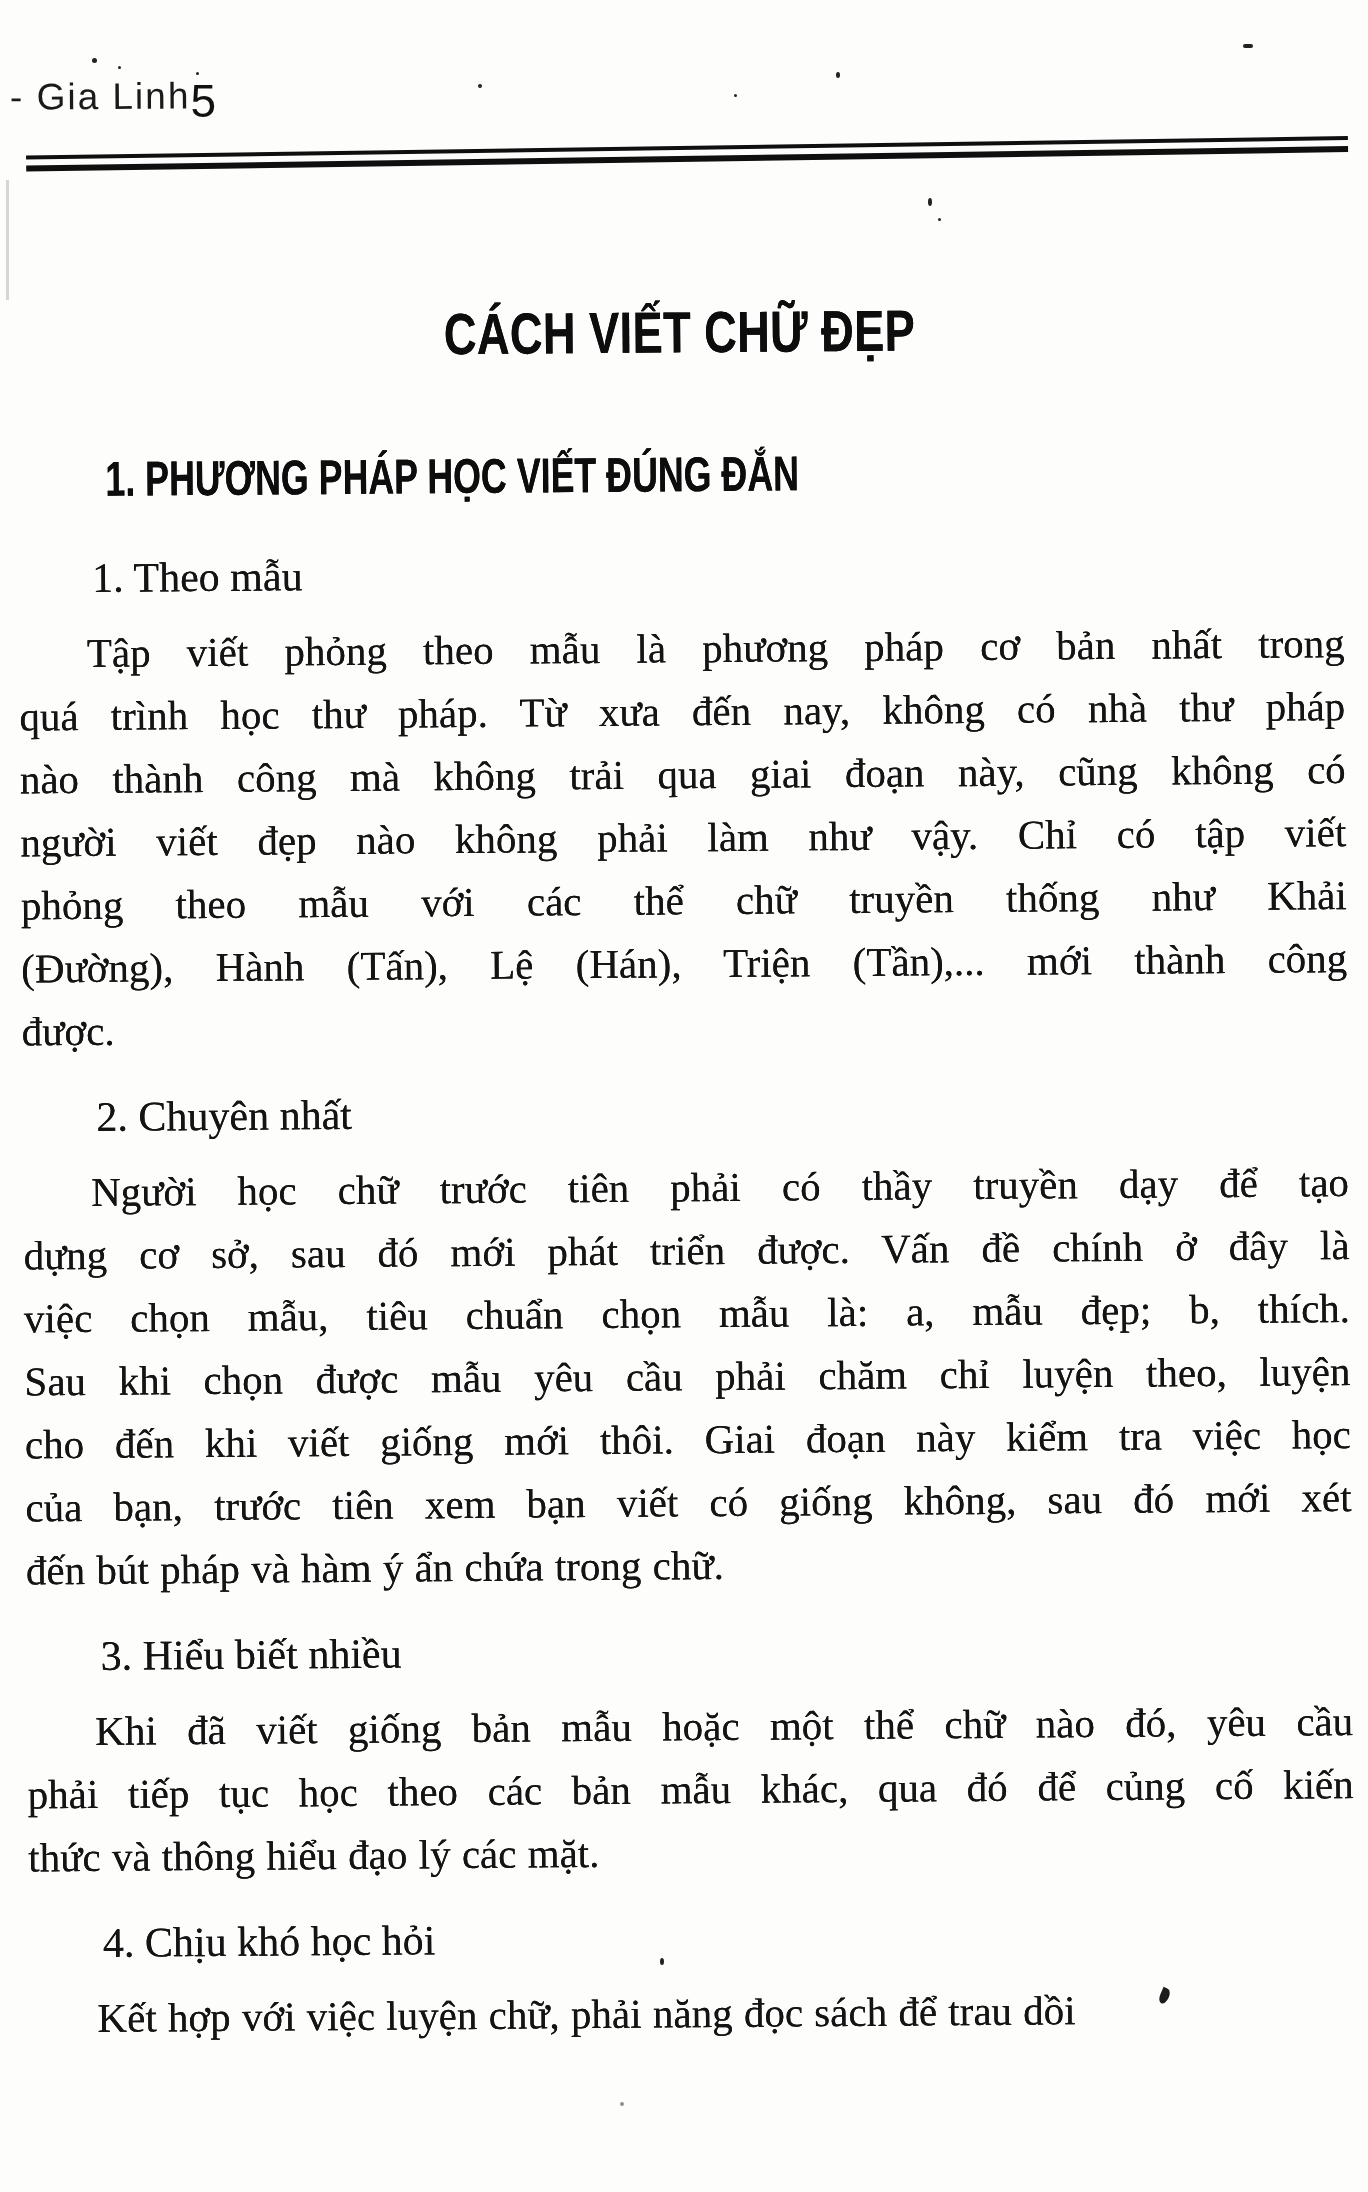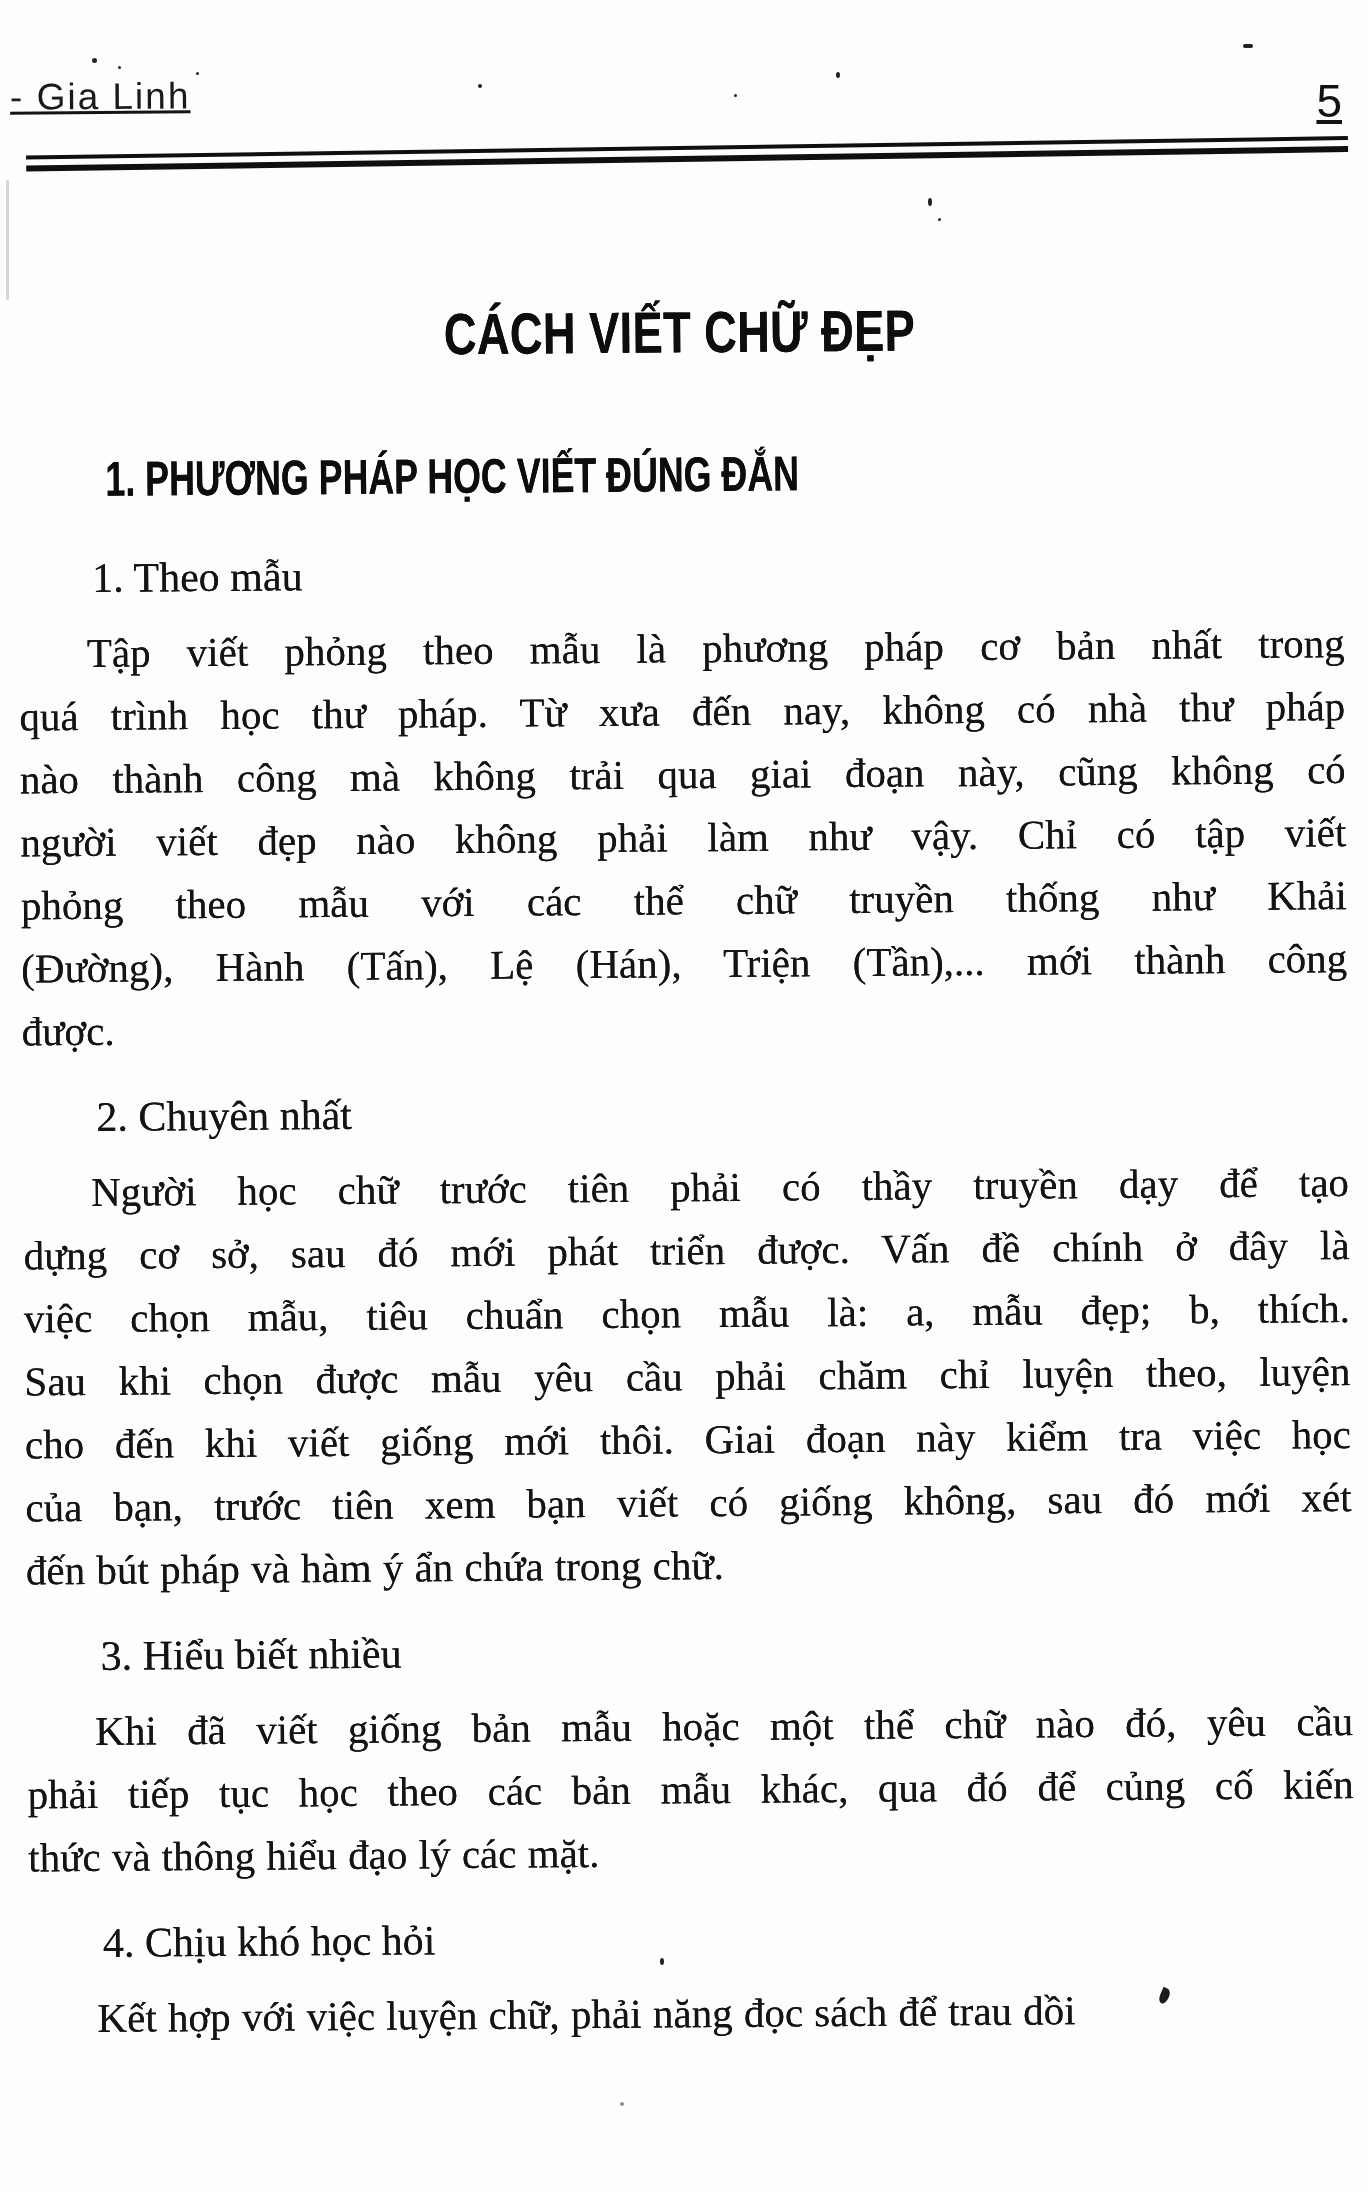--- a/index.html
+++ b/index.html
@@ -8,23 +8,22 @@
     background:#ffffff;
     overflow:hidden;
     font-family:"Liberation Serif","DejaVu Serif",serif;
     color:#141414;
   }
   .page{position:relative;width:1368px;height:2192px;background:#fdfdfc;}
 
   
   .hdr{
     position:absolute;top:72px;left:10px;right:26px;
-    display:flex;justify-content:space-between;align-items:flex-end;
+    display:flex;justify-content:flex-start;align-items:flex-end;
     font-family:"Liberation Sans","DejaVu Sans",sans-serif;
-    text-decoration:underline;
   }
   .brand{
     font-size:37px;letter-spacing:2px;color:#1a1a1a;
     transform:rotate(-0.4deg);
   }
   .pagenum{
     font-size:46px;color:#111;line-height:1;
     transform:translateY(6px);
   }
   .rule{

